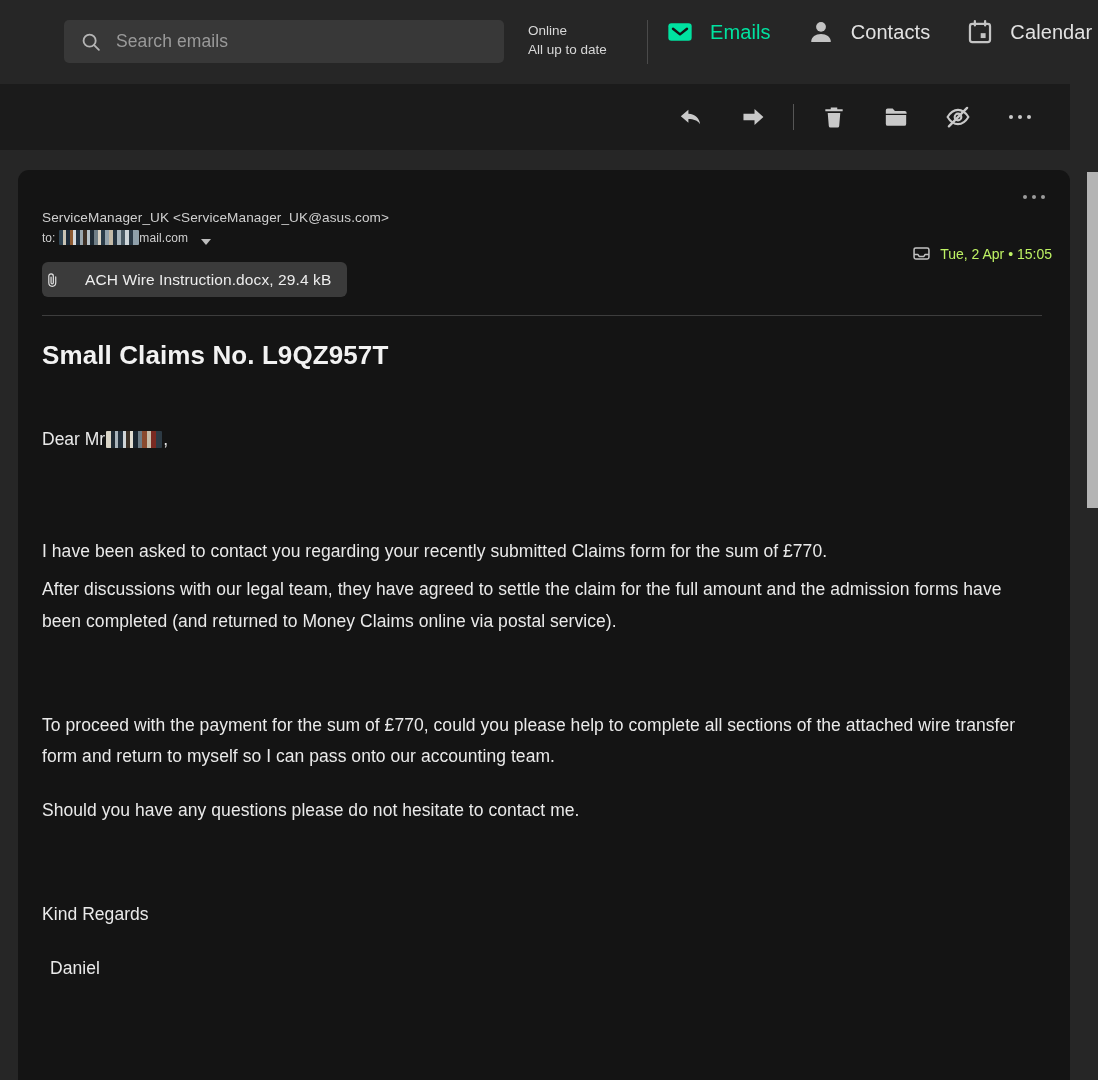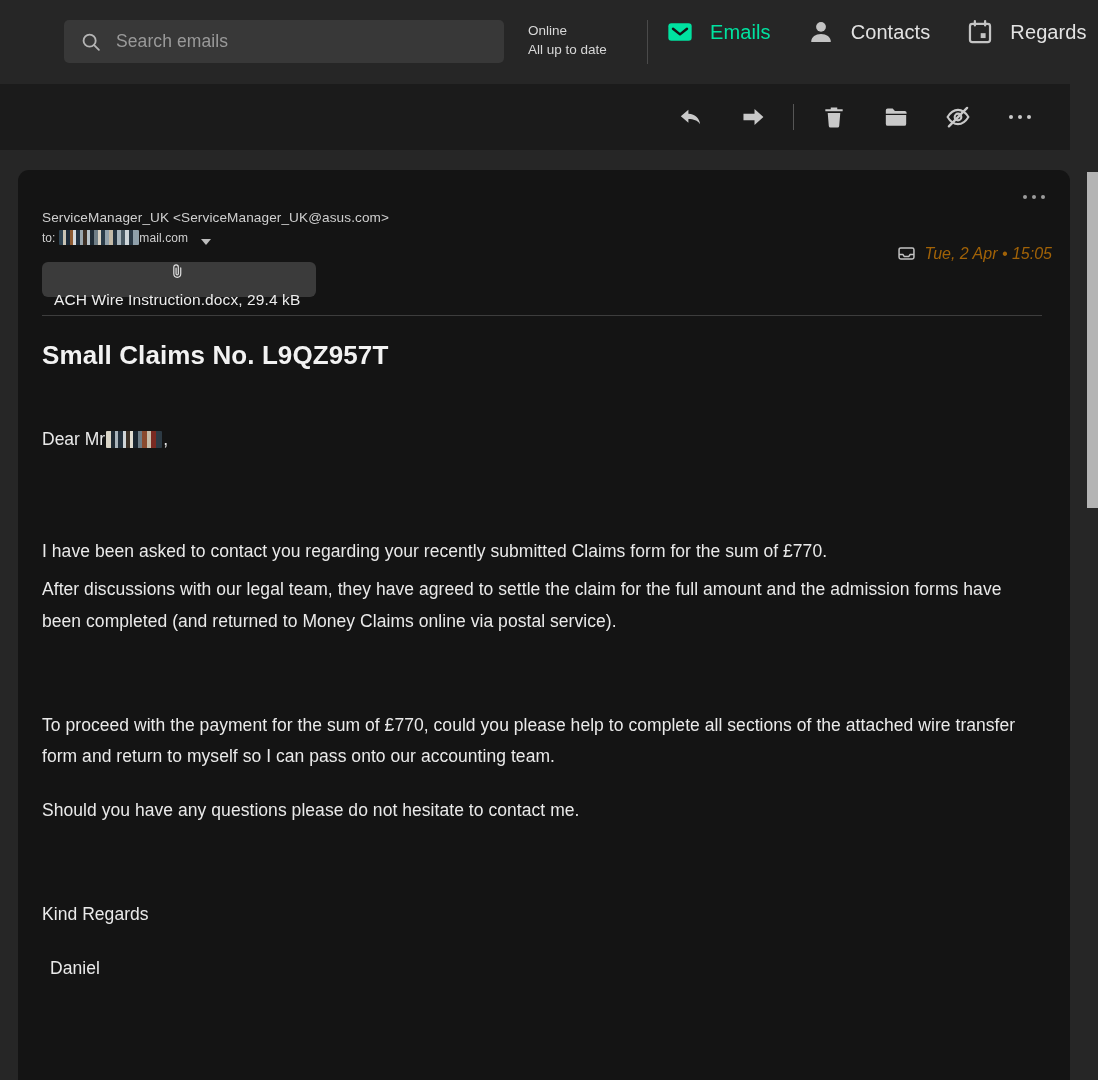--- a/index.html
+++ b/index.html
@@ -217,35 +217,34 @@
 
   
   .date-row {
     position: absolute;
     right: 18px;
     top: 74px;
     display: flex;
     align-items: center;
     gap: 9px;
   }
-  .date-txt { font-size: 16px; color: #a16207; white-space: nowrap; font-style: italic; }
+  .date-txt { font-size: 14px; color: #bef264; white-space: nowrap; }
   .inbox-ico { width: 19px; height: 19px; display:block; }
 
   
   .attach-chip {
     margin-top: 17px;
     display: inline-flex;
     align-items: center;
-    gap: 11px;
+    gap: 25px;
     height: 35px;
-    padding: 0 16px 0 12px;
+    padding: 0 16px 0 2px;
     background: #3b3b3b;
     border-radius: 6px;
     cursor: pointer;
-    flex-direction: column;
   }
   .attach-name { font-size: 15.5px; color: #ededed; letter-spacing: .1px; }
   .clip-ico { width: 16px; height: 18px; display:block; }
 
   .divider {
     margin-top: 18px;
     height: 1px;
     width: 1000px;
     background: #3d3d3d;
   }
@@ -370,21 +369,21 @@
 
       <div class="nav-tab">
         <span class="nav-ico">
           <svg viewBox="0 0 24 24" width="28" height="28" fill="none" stroke="#c4c4c4" stroke-width="1.9">
             <rect x="3.4" y="5" width="17.2" height="15.6" rx="2"></rect>
             <line x1="7.6" y1="2.6" x2="7.6" y2="6.4" stroke-linecap="round"></line>
             <line x1="16.4" y1="2.6" x2="16.4" y2="6.4" stroke-linecap="round"></line>
             <rect x="12.6" y="13" width="4.2" height="4.2" fill="#c4c4c4" stroke="none"></rect>
           </svg>
         </span>
-        <span class="nav-label">Regards</span>
+        <span class="nav-label">Calendar</span>
       </div>
 
     </div>
   </div>
 
   <div class="actionbar">
 
     <div class="act-btn">
       <span class="act-ico">
         <svg viewBox="0 0 24 24" width="26" height="26" fill="#c9c9c9">

